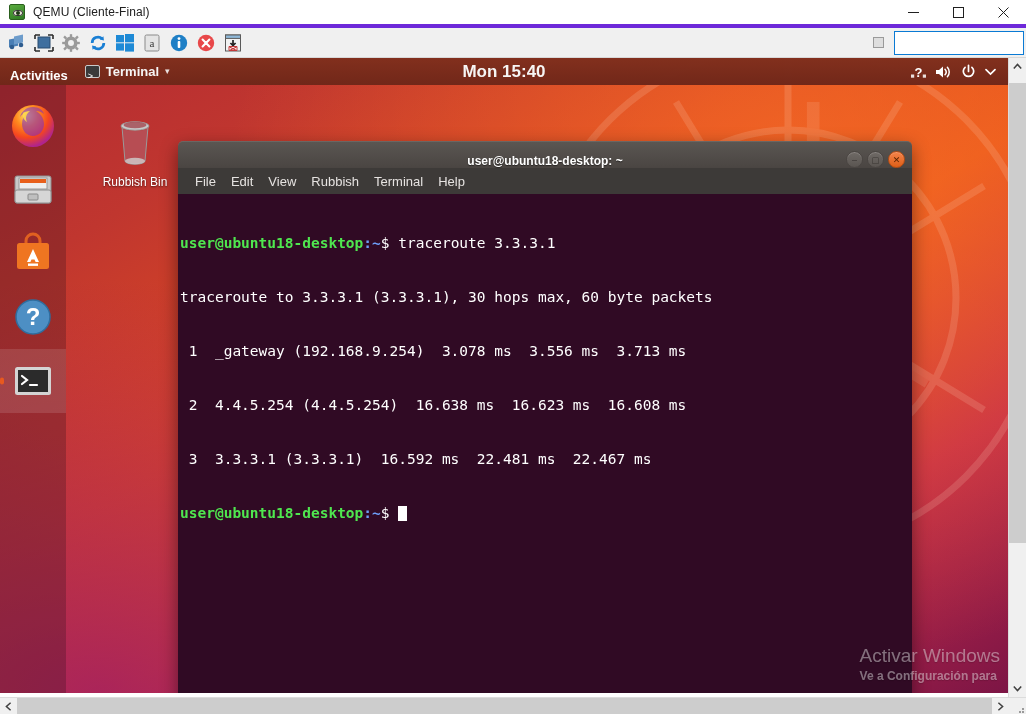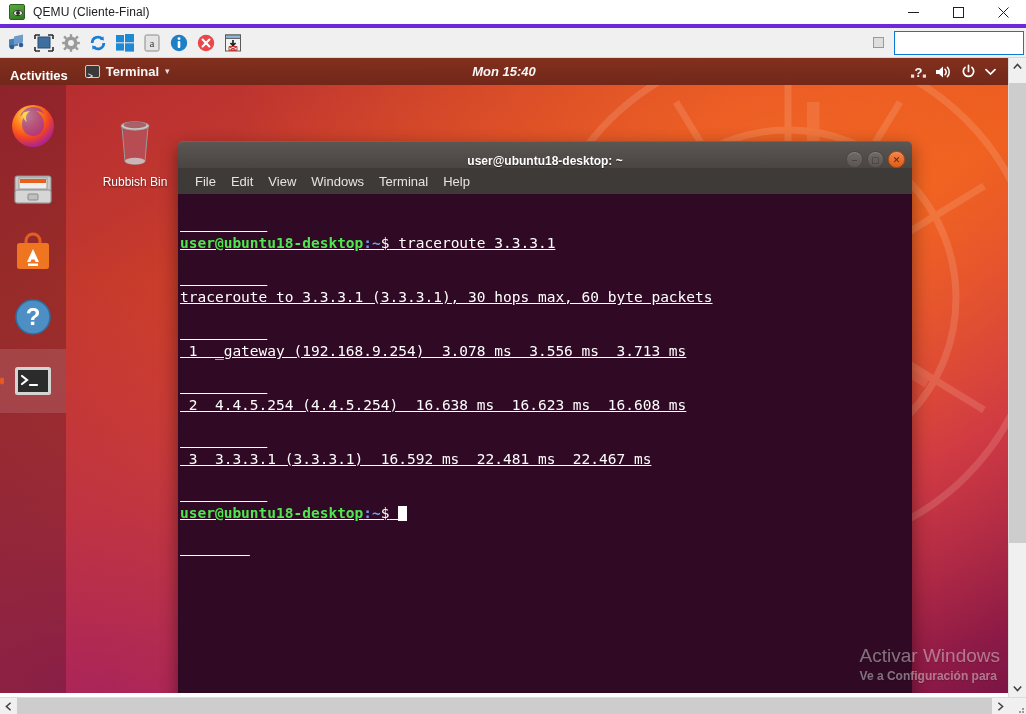--- a/index.html
+++ b/index.html
@@ -130,21 +130,21 @@
     position: relative; flex: 0 0 15px;
   }
   #app-menu-icon::after {
     content: ">"; position: absolute; left: 2px; top: -2px;
     font-size: 9px; color: #fff; font-family: "Liberation Mono", monospace;
   }
   #app-menu-label { font-weight: bold; font-size: 13px; }
   #app-menu-arrow { font-size: 9px; opacity: .9; }
   #clock {
     position: absolute; left: 0; right: 0; text-align: center;
-    font-weight: bold; font-size: 13px; pointer-events: none; font-style: italic;
+    font-weight: bold; font-size: 17px; pointer-events: none;
   }
   #tray {
     margin-left: auto; display: flex; align-items: center;
     gap: 9px; padding-right: 12px; z-index: 2;
   }
   .tray-icon { display: flex; align-items: center; }
 
   
   #dock {
     position: absolute; left: 0; top: 27px; width: 66px; bottom: 0;
@@ -232,21 +232,20 @@
   #terminal-body {
     flex: 1 1 auto;
     background: #300a24;
     padding: 4px 0 0 2px;
     overflow: hidden;
     font-family: "DejaVu Sans Mono", "Liberation Mono", monospace;
     font-size: 14.5px;
     line-height: 18px;
     color: #ffffff;
     white-space: pre;
-    text-decoration: underline;
   }
   .term-line { height: 18px; }
   .term-prompt-user { color: #4fe64f; font-weight: bold; }
   .term-prompt-path { color: #6d9ef7; font-weight: bold; }
   .term-prompt-dollar { color: #ffffff; }
   .cursor-block {
     display: inline-block; width: 9px; height: 15px;
     background: #ffffff; vertical-align: -3px;
   }
 
@@ -551,21 +550,21 @@
             <div class="tw-btn">–</div>
             <div class="tw-btn">▢</div>
             <div class="tw-btn close">✕</div>
           </div>
         </div>
 
         <div id="terminal-menubar">
           <div class="menu-item">File</div>
           <div class="menu-item">Edit</div>
           <div class="menu-item">View</div>
-          <div class="menu-item">Windows</div>
+          <div class="menu-item">Rubbish</div>
           <div class="menu-item">Terminal</div>
           <div class="menu-item">Help</div>
         </div>
 
         <div id="terminal-body">
           <div class="term-line"><span class="term-prompt-user">user@ubuntu18-desktop</span><span class="term-prompt-path">:~</span><span class="term-prompt-dollar">$</span><span> traceroute 3.3.3.1</span></div>
           <div class="term-line">traceroute to 3.3.3.1 (3.3.3.1), 30 hops max, 60 byte packets</div>
           <div class="term-line"> 1  _gateway (192.168.9.254)  3.078 ms  3.556 ms  3.713 ms</div>
           <div class="term-line"> 2  4.4.5.254 (4.4.5.254)  16.638 ms  16.623 ms  16.608 ms</div>
           <div class="term-line"> 3  3.3.3.1 (3.3.3.1)  16.592 ms  22.481 ms  22.467 ms</div>

